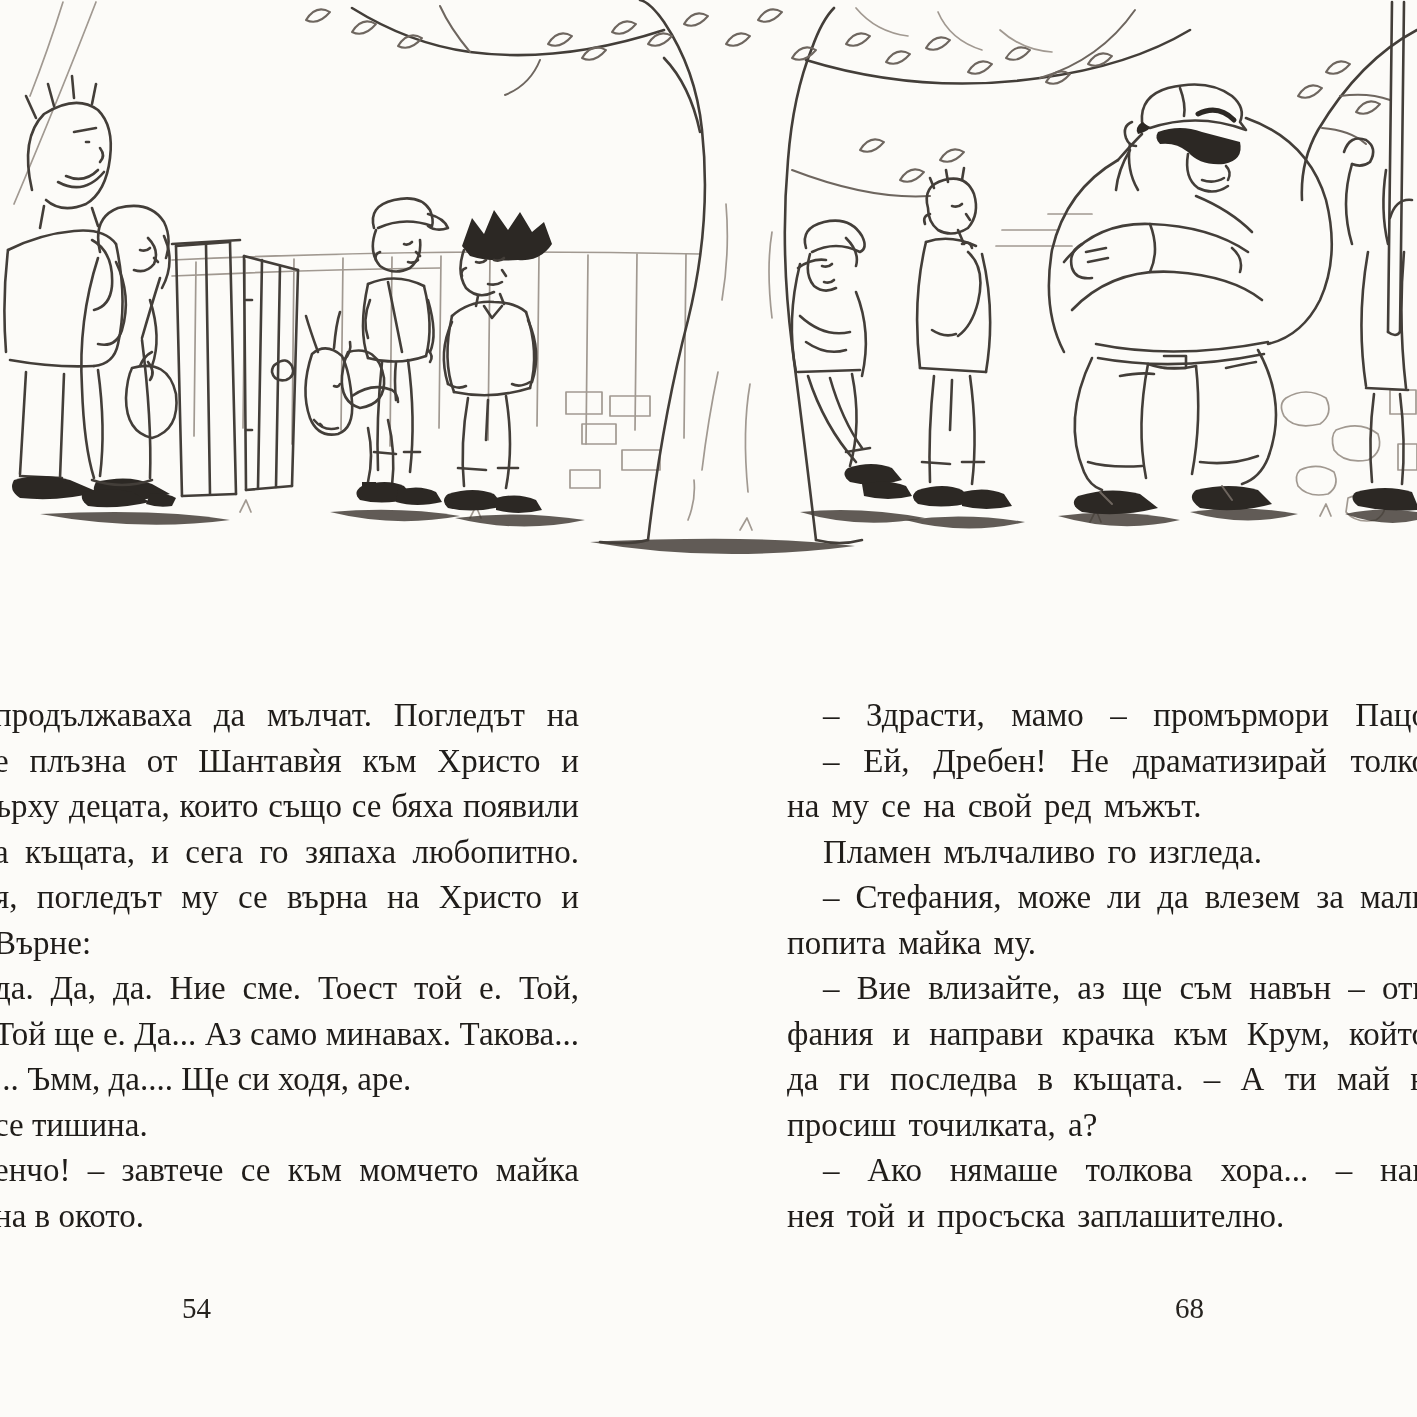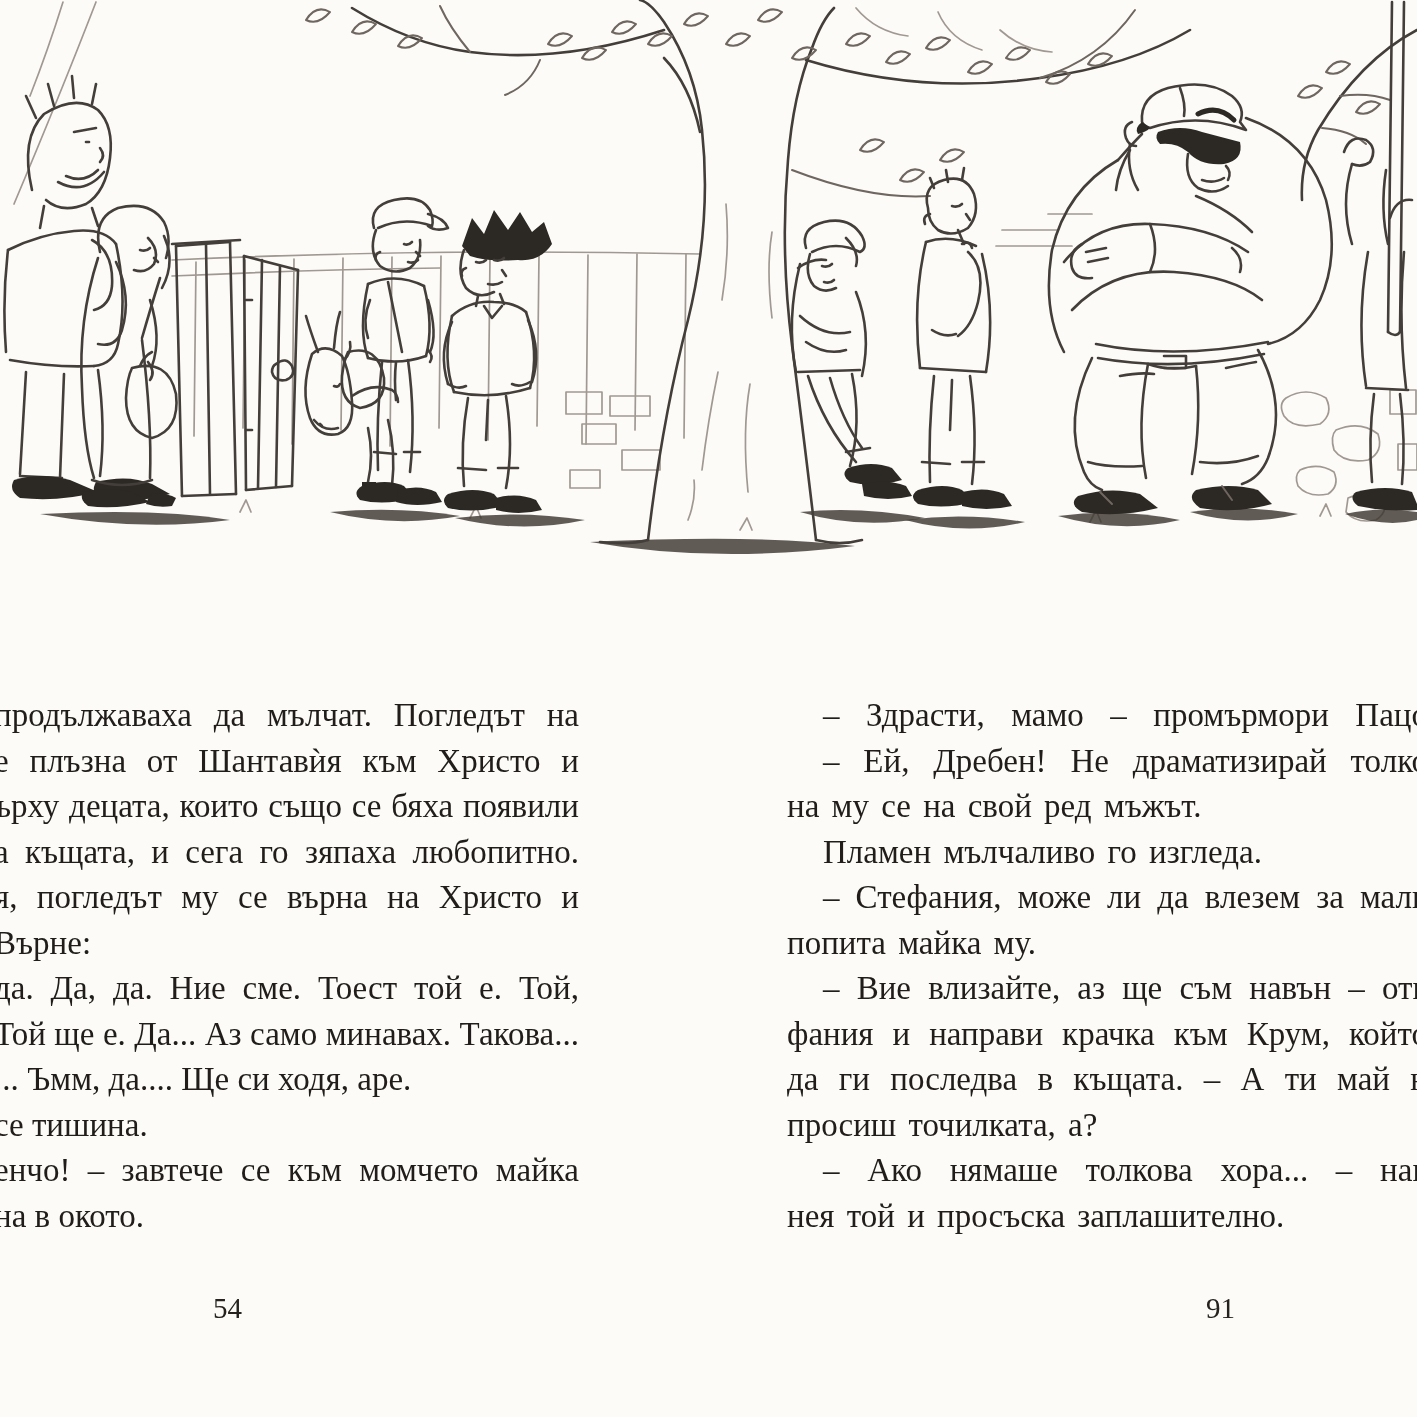--- a/index.html
+++ b/index.html
@@ -30,21 +30,21 @@
     white-space:normal !important;
     text-align:justify;
     text-align-last:justify;
     text-justify:inter-word;
   }
   .indent{padding-left:36px;box-sizing:border-box;}
   .wsp{word-spacing:4px;}
   .pagenum{
     position:absolute;
     width:60px;
-    text-align:right;
+    text-align:left;
     font-size:29px;
     color:#26231f;
   }
   .pagenum-left{left:182px;top:1292px;}
   .pagenum-right{left:1175px;top:1292px;}
   
   .s{stroke:#433e39;stroke-width:2.6;fill:none;stroke-linecap:round;stroke-linejoin:round}
   .md{stroke:#6e665f;stroke-width:2;fill:none;stroke-linecap:round;stroke-linejoin:round}
   .lt{stroke:#a19991;stroke-width:1.7;fill:none;stroke-linecap:round;stroke-linejoin:round}
   .dk{fill:#2c2824;stroke:none}
@@ -418,13 +418,13 @@
   <div class="ln wsp">попита майка му.</div>
   <div class="ln jst indent">– Вие влизайте, аз ще съм навън – отв</div>
   <div class="ln jst">фания и направи крачка към Крум, който</div>
   <div class="ln jst">да ги последва в къщата. – А ти май н</div>
   <div class="ln wsp">просиш точилката, а?</div>
   <div class="ln jst indent">– Ако нямаше толкова хора... – нав</div>
   <div class="ln wsp">нея той и просъска заплашително.</div>
 </div>
 
 <div class="pagenum pagenum-left">54</div>
-<div class="pagenum pagenum-right">91</div>
+<div class="pagenum pagenum-right">68</div>
 
 </body></html>

